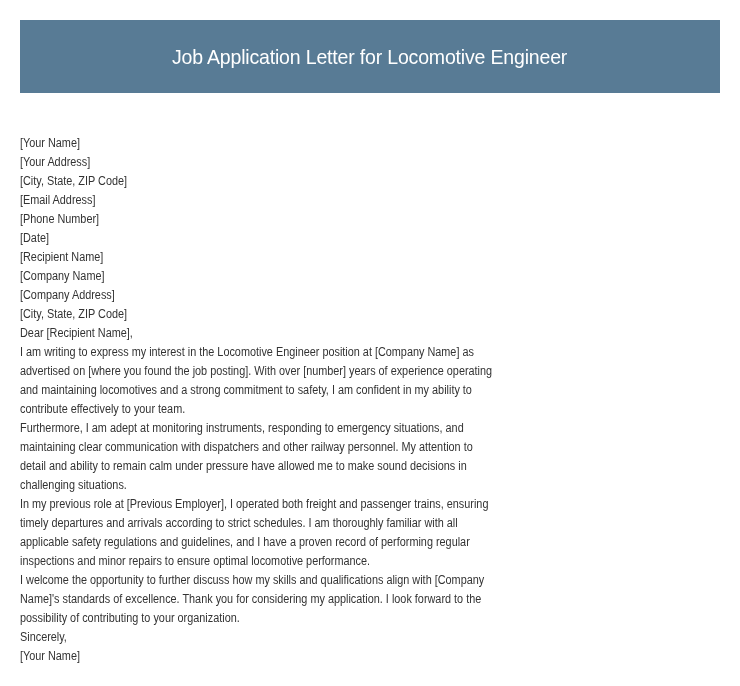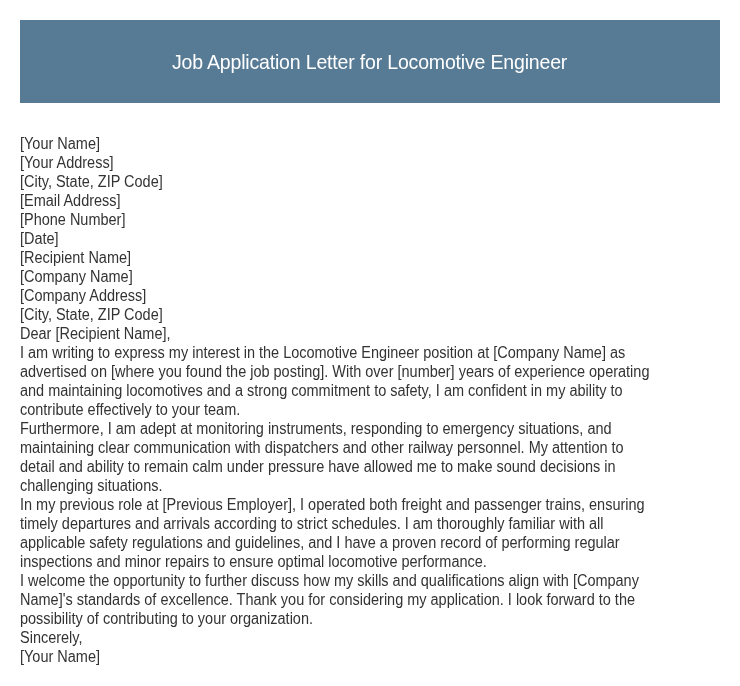--- a/index.html
+++ b/index.html
@@ -12,41 +12,41 @@
       height: 686px;
       position: relative;
       overflow: hidden;
       font-family: "Liberation Sans", sans-serif;
     }
     .header {
       position: absolute;
       left: 20px;
       top: 20px;
       width: 700px;
-      height: 83px;
+      height: 73px;
       background: #587b95;
       display: flex;
       align-items: center;
       justify-content: center;
     }
     .header-title {
       color: #ffffff;
       font-size: 21px;
       font-weight: normal;
       letter-spacing: -0.2px;
       transform: scaleX(0.93);
       white-space: nowrap;
     }
     .letter {
       position: absolute;
       left: 20px;
       top: 134px;
       width: 710px;
       color: #333333;
-      font-size: 16px;
+      font-size: 12px;
       line-height: 19px;
     }
     .line {
       display: block;
       white-space: nowrap;
       transform-origin: left center;
       transform: scaleX(0.905);
     }
   </style>
 </head>

